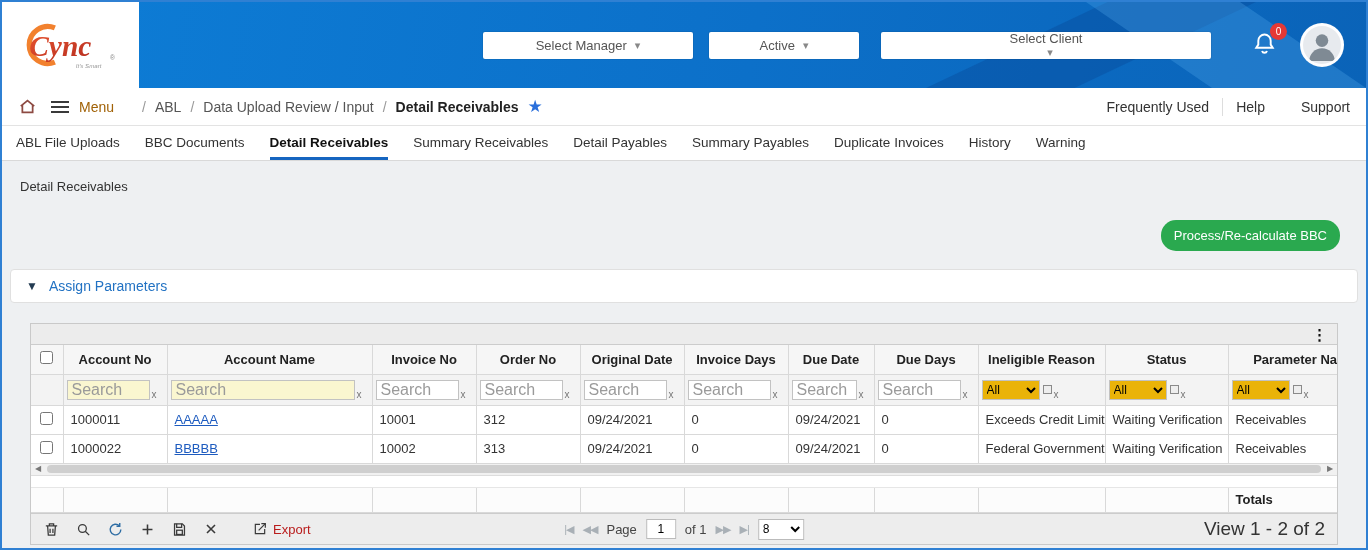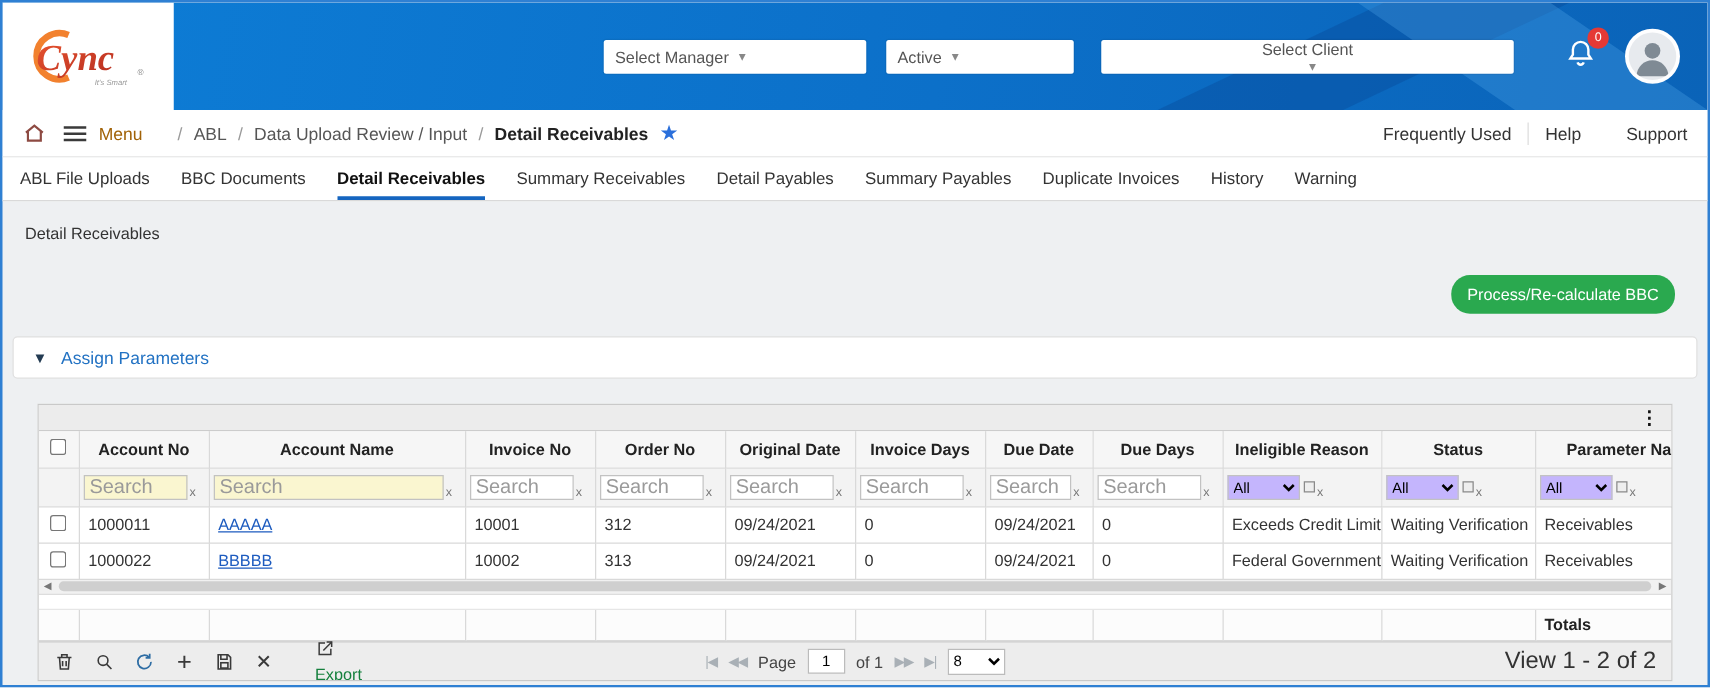--- a/index.html
+++ b/index.html
@@ -9,21 +9,21 @@
          overflow:hidden; background:#eef0f2; }
 
   
   .hdr-top { height:86px; background:linear-gradient(100deg, var(--header-blue,#0d7dd6) 0%, #0c70c9 55%, var(--header-blue-dark,#0a63b8) 100%);
              position:relative; display:flex; align-items:center; overflow:hidden; }
   .art { position:absolute; top:0; height:100%; pointer-events:none; }
   .art-dark { right:110px; width:330px; background:rgba(8,70,150,.38); clip-path:polygon(55% 0,100% 0,45% 100%,0 100%); }
   .art-light { right:0; width:280px; background:rgba(90,175,240,.28); clip-path:polygon(0 0,55% 0,100% 100%,45% 100%); }
   .logo-box { width:137px; height:100%; background:#fff; display:flex; align-items:center; justify-content:center; flex:0 0 auto; cursor:pointer; }
   .hdr-controls { display:flex; align-items:center; margin-left:auto; padding-right:22px; position:relative; z-index:2; }
-  .hsel { background:#fff; height:27px; border-radius:2px; display:flex; align-items:center; justify-content:flex-start;
+  .hsel { background:#fff; height:27px; border-radius:2px; display:flex; align-items:center; justify-content:center;
           padding:0 9px; font-size:13px; color:#555; box-shadow:0 0 0 1px rgba(0,0,0,.06); cursor:pointer; }
   .hsel .chev { color:#888; font-size:11px; margin-left:8px; }
   .sel-manager { width:210px; margin-right:16px; }
   .sel-active  { width:150px; margin-right:22px; }
   .sel-client  { width:330px; margin-right:40px;flex-direction:column; }
   .bell { position:relative; margin-right:22px; cursor:pointer; }
   .badge { position:absolute; top:-7px; right:-9px; min-width:17px; height:17px; border-radius:9px;
            background:var(--badge-red,#e53935); color:#fff; font-size:10px; display:flex; align-items:center; justify-content:center; padding:0 4px; }
   .avatar { width:44px; height:44px; border-radius:50%; background:#e7eaee; border:3px solid rgba(255,255,255,.95);
             display:flex; align-items:flex-end; justify-content:center; overflow:hidden; cursor:pointer; }
@@ -63,38 +63,38 @@
   .grid-topbar { height:21px; background:#ececec; border-bottom:1px solid #ccc; display:flex; justify-content:flex-end; align-items:center; padding:0 10px; }
   .ellipsis { font-weight:bold; font-size:15px; color:#111; cursor:pointer; line-height:1; }
   table.tbl { width:1350px; border-collapse:collapse; table-layout:fixed; font-size:13px; color:#333; }
   .tbl th, .tbl td { border-right:1px solid #d9d9d9; border-bottom:1px solid #d9d9d9; overflow:hidden; white-space:nowrap; }
   tr.cols th { background:#f6f6f6; font-weight:bold; font-size:13px; height:29px; text-align:center; color:#222; cursor:pointer; }
   tr.search th { background:#f3f3f3; height:31px; font-weight:normal; text-align:left; padding:0 3px; }
   tr.search input[type=text] { width:calc(100% - 14px); height:20px; border:1px solid #c2c2c2; font-size:16px; padding:0 4px; color:#444; background:#fff; }
   tr.search input.yl { background:#faf6d0; }
   tr.search input::placeholder { color:#9a9a9a; }
   .clr { font-size:10px; color:#777; margin-left:2px; vertical-align:bottom; cursor:pointer; }
-  .fsel { height:20px; font-size:12px; border:1px solid #c2c2c2; background:#c4b5fd; width:58px; vertical-align:middle; }
+  .fsel { height:20px; font-size:12px; border:1px solid #c2c2c2; background:#eab308; width:58px; vertical-align:middle; }
   .mini { display:inline-block; width:9px; height:9px; border:1px solid #8a8a8a; background:#eee; margin-left:3px; vertical-align:middle; cursor:pointer; }
   tbody td { height:29px; padding:0 7px; background:#fff; }
   td.c-check, th.c-check { text-align:center; padding:0; }
   a.cell-link { color:var(--link-blue,#1d5bbf); text-decoration:underline; cursor:pointer; }
 
   .hscroll { height:12px; background:#f1f1f1; border-bottom:1px solid #ddd; display:flex; align-items:center; }
   .sarrow { width:14px; text-align:center; font-size:8px; color:#777; cursor:pointer; line-height:12px; }
   .sthumb { flex:1; height:8px; background:#cfcfcf; border-radius:4px; margin:0 2px; cursor:pointer; }
   .gap-row { height:12px; background:#fff; border-bottom:1px solid #e6e6e6; }
   table.totals-tbl { width:1350px; border-collapse:collapse; table-layout:fixed; font-size:13px; }
   .totals-tbl td { height:25px; border-right:1px solid #d9d9d9; border-bottom:1px solid #d9d9d9; background:#fcfcfc; padding:0 7px; overflow:hidden; white-space:nowrap; }
   .totals-lbl { font-weight:bold; color:#222; }
 
   .grid-footer { height:31px; background:#ededed; border-top:1px solid #ccc; display:flex; align-items:center; padding:0 12px; position:relative; }
   .ft-icons { display:flex; align-items:center; gap:15px; }
   .ticon { display:flex; cursor:pointer; }
-  .export-grp { display:flex; align-items:flex-start; gap:5px; margin-left:18px; font-size:13px; color:#15803d; cursor:pointer;flex-direction:column; }
+  .export-grp { display:flex; align-items:center; gap:5px; margin-left:18px; font-size:13px; color:#b91c1c; cursor:pointer; }
   .pager { position:absolute; left:50%; transform:translateX(-50%); display:flex; align-items:center; gap:9px; font-size:13px; color:#444; }
   .pgbtn { color:#a9b0b6; font-size:11px; letter-spacing:-1px; cursor:pointer; }
   .pg-input { width:30px; height:20px; border:1px solid #bbb; text-align:center; font-size:12px; background:#fff; }
   .pg-size { height:21px; font-size:12px; width:46px; border:1px solid #bbb; background:#fff; }
   .view-info { margin-left:auto; font-size:19px; color:#333; }
 </style>
 </head>
 <body>
 
 <div class="app">

